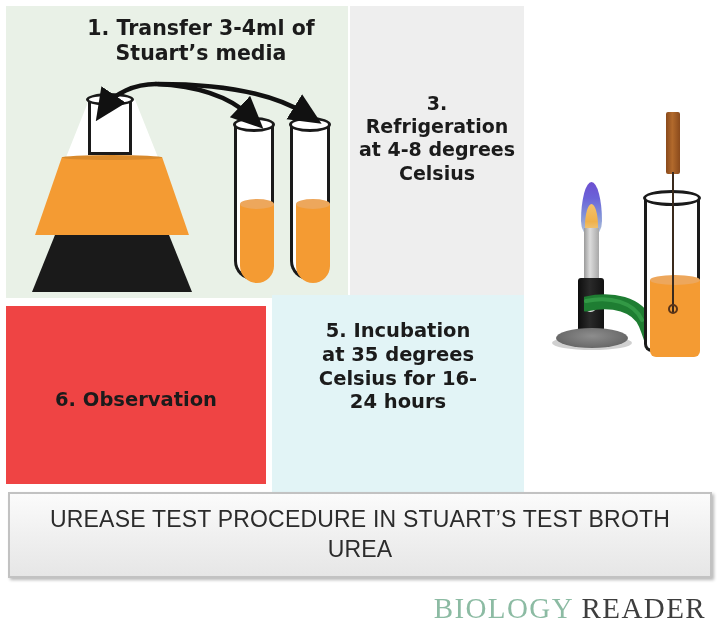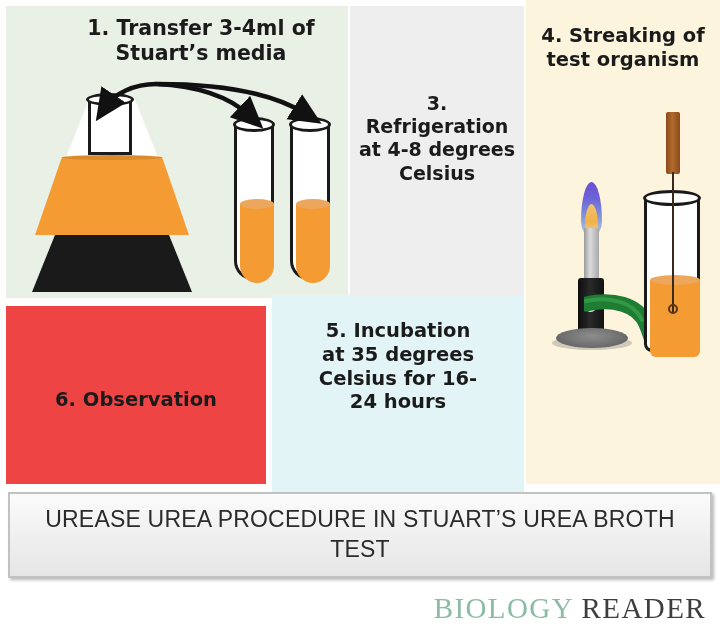--- a/index.html
+++ b/index.html
@@ -253,24 +253,20 @@
     </svg>
   </div>
 
   <div class="panel" id="panel-3">
     <div class="panel-text">3.
 Refrigeration
 at 4-8 degrees
 Celsius</div>
   </div>
 
-  <div class="panel" id="panel-4">
-    <div class="panel-text">4. Streaking of
-test organism</div>
-  </div>
 
   <div id="burner">
     <div class="flame-outer"></div>
     <div class="flame-inner"></div>
     <div class="burner-barrel"></div>
     <div class="burner-base"></div>
     <div class="burner-knob"></div>
     <div class="burner-foot-shadow"></div>
     <div class="burner-foot"></div>
   </div>
@@ -300,22 +296,22 @@
 
   <div class="panel" id="panel-5">
     <div class="panel-text">5. Incubation
 at 35 degrees
 Celsius for 16-
 24 hours</div>
   </div>
 
   <div id="title-banner">
     <div id="title-text">
-      <span>UREASE UREA PROCEDURE IN STUART’S UREA BROTH</span><br>
-      <span>TEST</span>
+      <span>UREASE TEST PROCEDURE IN STUART’S TEST BROTH</span><br>
+      <span>UREA</span>
     </div>
   </div>
 
   <div id="watermark">
     <span id="wm-biology">BIOLOGY</span>
     <span id="wm-reader">READER</span>
   </div>
 
 </div>
 

